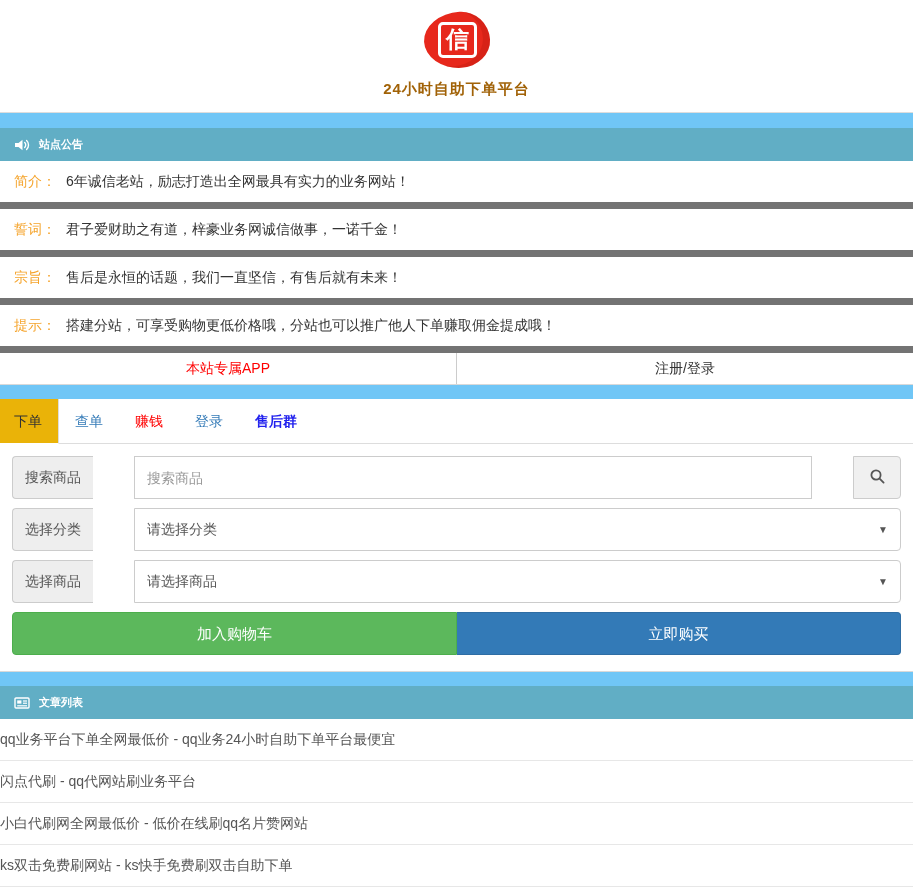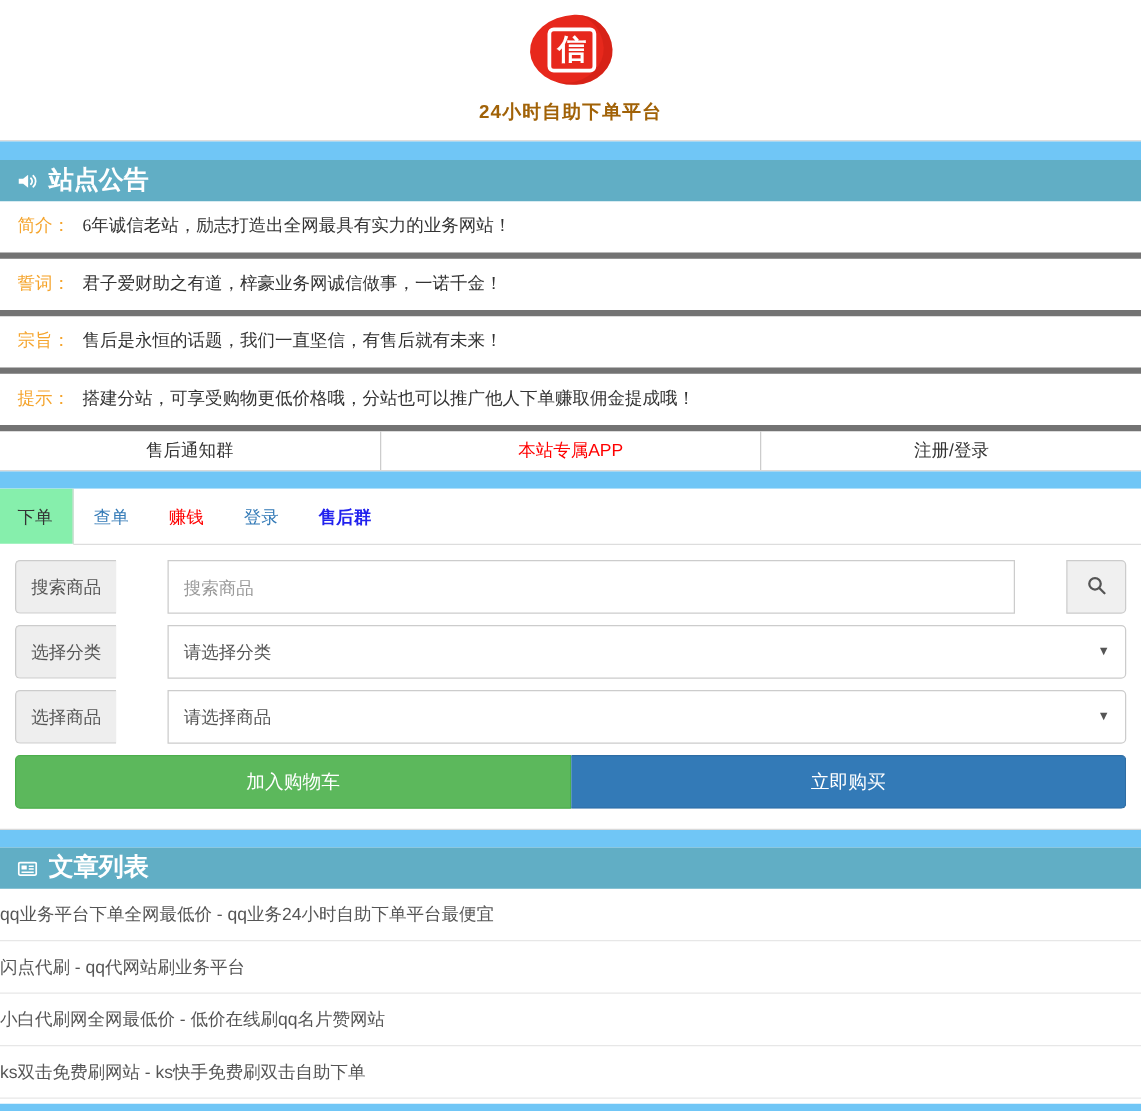--- a/index.html
+++ b/index.html
@@ -28,41 +28,41 @@
   }
   .logo-char {
     color: #fff; font-weight: bold; font-size: 23px; line-height: 1;
     border: 3px solid #fff; border-radius: 5px; padding: 3px 5px 4px;
     transform: rotate(3deg);
   }
   .site-title { font-size: 15px; font-weight: bold; color: #a16207; margin-top: 9px; letter-spacing: 1px; }
 
   
   .panel-heading {
-    background: #61aec5; color: #fff; font-weight: bold; font-size: 20px;
+    background: #61aec5; color: #fff; font-weight: bold; font-size: 11px;
     padding: 7px 14px; line-height: 19px; display: flex; align-items: center;
   }
   .panel-heading .hd-icon { margin-right: 9px; display: inline-flex; }
 
   
-  .ann-row { padding: 11px 14px; border-bottom: 5px solid #737373; line-height: 19px; font-family: Liberation Serif, serif; }
+  .ann-row { padding: 11px 14px; border-bottom: 7px solid #737373; line-height: 19px; }
   .ann-label { color: #f5a42c; margin-right: 10px; }
   .quick-links { display: flex; }
   .quick-link {
     flex: 1; text-align: center; padding: 7px 0; color: #333; cursor: pointer;
     border-left: 1px solid #ccc; line-height: 17px;
   }
   .quick-link:first-child { border-left: none; }
   .quick-link.red { color: #ff0000; }
 
   
   .tabs { display: flex; border-bottom: 1px solid #ddd; background: #fff; }
   .tab { padding: 13px 16px; line-height: 18px; cursor: pointer; }
   .tab.active {
-    color: #333; background: #86efac; border-right: 1px solid #ddd;
+    color: #333; background: #eab308; border-right: 1px solid #ddd;
     margin-bottom: -1px; border-bottom: 1px solid #fff; padding-left: 14px;
   }
   .tab.blue { color: #337ab7; }
   .tab.red { color: #ff0000; }
   .tab.navy { color: #2222ee; font-weight: bold; }
 
   .order-form { padding: 12px 12px 16px; }
   .input-group { display: flex; width: 100%; margin-bottom: 9px; gap: 41px; }
   .ig-addon {
     background: #eee; border: 1px solid #ccc; border-right: none;
@@ -127,21 +127,20 @@
     <span class="ann-label">誓词：</span><span>君子爱财助之有道，梓豪业务网诚信做事，一诺千金！</span>
   </div>
   <div class="ann-row">
     <span class="ann-label">宗旨：</span><span>售后是永恒的话题，我们一直坚信，有售后就有未来！</span>
   </div>
   <div class="ann-row">
     <span class="ann-label">提示：</span><span>搭建分站，可享受购物更低价格哦，分站也可以推广他人下单赚取佣金提成哦！</span>
   </div>
 
   <div class="quick-links">
-    <div class="quick-link">售后通知群</div>
     <div class="quick-link red">本站专属APP</div>
     <div class="quick-link">注册/登录</div>
   </div>
 </div>
 
 <div class="panel">
 
   <div class="tabs">
     <div class="tab active">下单</div>
     <div class="tab blue">查单</div>

